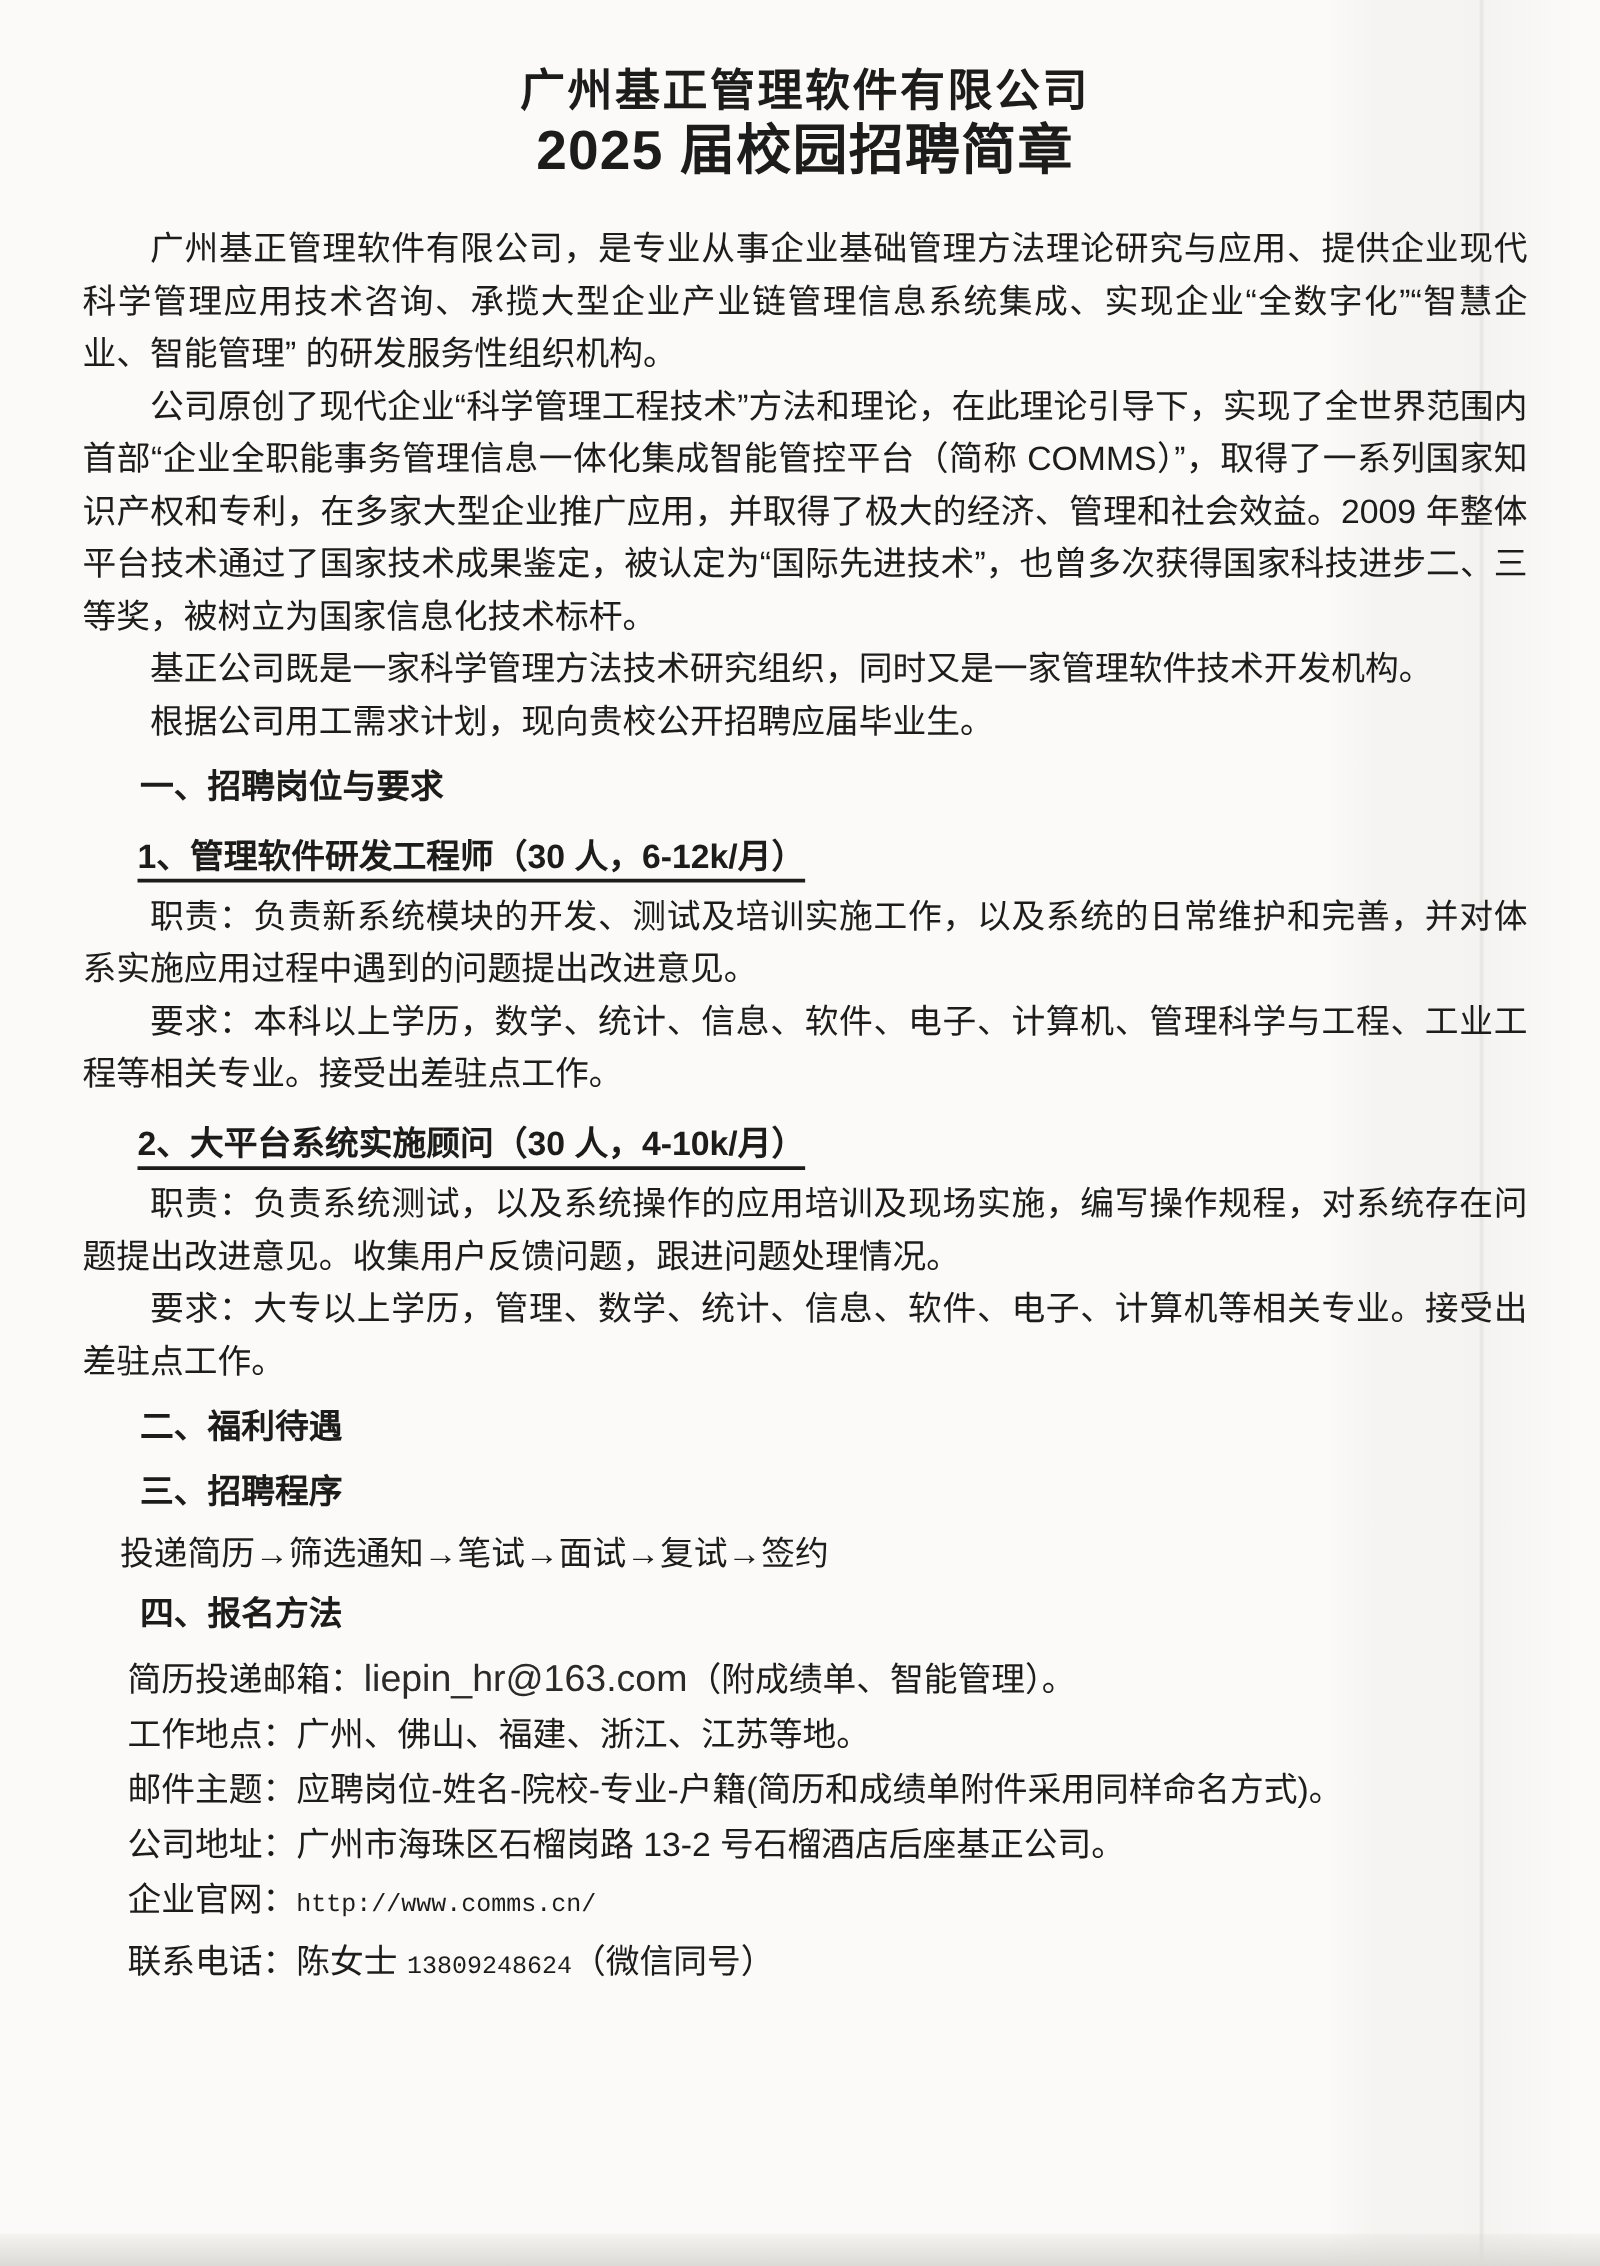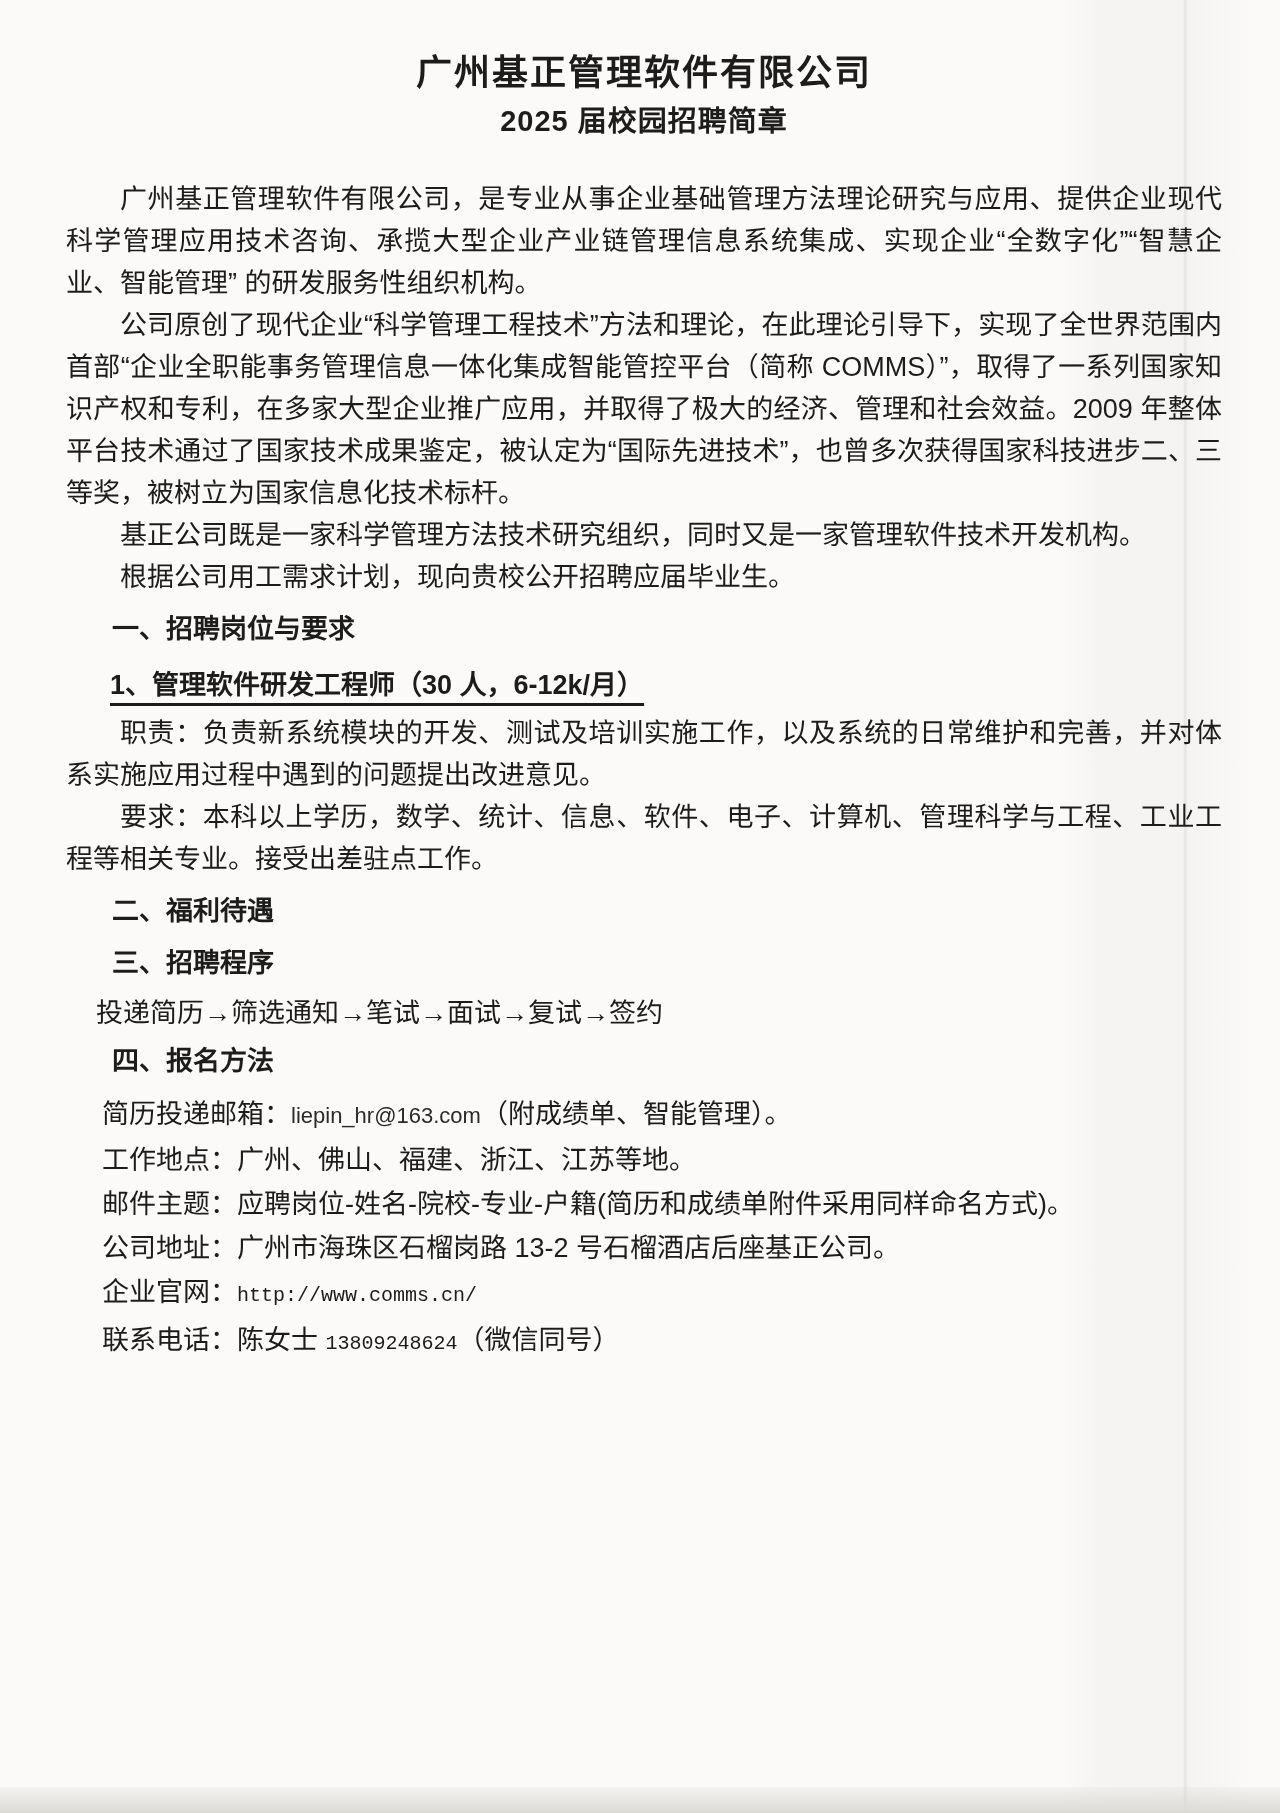--- a/index.html
+++ b/index.html
@@ -26,21 +26,21 @@
     z-index: 1;
   }
   .title-block { text-align: center; }
   .title {
     font-size: 36px;
     line-height: 50px;
     font-weight: 700;
     letter-spacing: 2px;
   }
   .subtitle {
-    font-size: 29px;
+    font-size: 44px;
     line-height: 46px;
     font-weight: 700;
     letter-spacing: 1px;
   }
   .intro p {
     margin: 0;
     text-indent: 2em;
     text-align: justify;
   }
   .intro p.first { margin-top: 34px; }
@@ -69,21 +69,21 @@
   .benefits li { margin: 0 0 1px 0; }
   .process-line { margin: 8px 0 2px 30px; }
   .contacts { margin-top: 10px; }
   .contact-line {
     margin: 0 0 0 36px;
     line-height: 44px;
     white-space: nowrap;
   }
   .email-addr {
     font-family: "Liberation Sans", "DejaVu Sans", sans-serif;
-    font-size: 22px;
+    font-size: 30px;
     color: #2a2a2a;
   }
   .mono {
     font-family: Liberation Mono, monospace;
     font-size: 20px;
   }
   
   .scan-streaks {
     position: absolute;
     top: 0; left: 0;
@@ -122,20 +122,25 @@
   </div>
 
   <div class="sec-heading gap-top">一、招聘岗位与要求</div>
 
   <div>
     <div class="job-title">1、管理软件研发工程师（30 人，6-12k/月）</div>
     <p class="job-para">职责：负责新系统模块的开发、测试及培训实施工作，以及系统的日常维护和完善，并对体系实施应用过程中遇到的问题提出改进意见。</p>
     <p class="job-para">要求：本科以上学历，数学、统计、信息、软件、电子、计算机、管理科学与工程、工业工程等相关专业。接受出差驻点工作。</p>
   </div>
 
+  <div>
+    <div class="job-title">2、大平台系统实施顾问（30 人，4-10k/月）</div>
+    <p class="job-para">职责：负责系统测试，以及系统操作的应用培训及现场实施，编写操作规程，对系统存在问题提出改进意见。收集用户反馈问题，跟进问题处理情况。</p>
+    <p class="job-para">要求：大专以上学历，管理、数学、统计、信息、软件、电子、计算机等相关专业。接受出差驻点工作。</p>
+  </div>
 
   <div class="sec-heading gap-top">二、福利待遇</div>
 
 
   <div class="sec-heading gap-top">三、招聘程序</div>
 
   <p class="process-line">投递简历→筛选通知→笔试→面试→复试→签约</p>
 
   <div class="sec-heading">四、报名方法</div>
 

